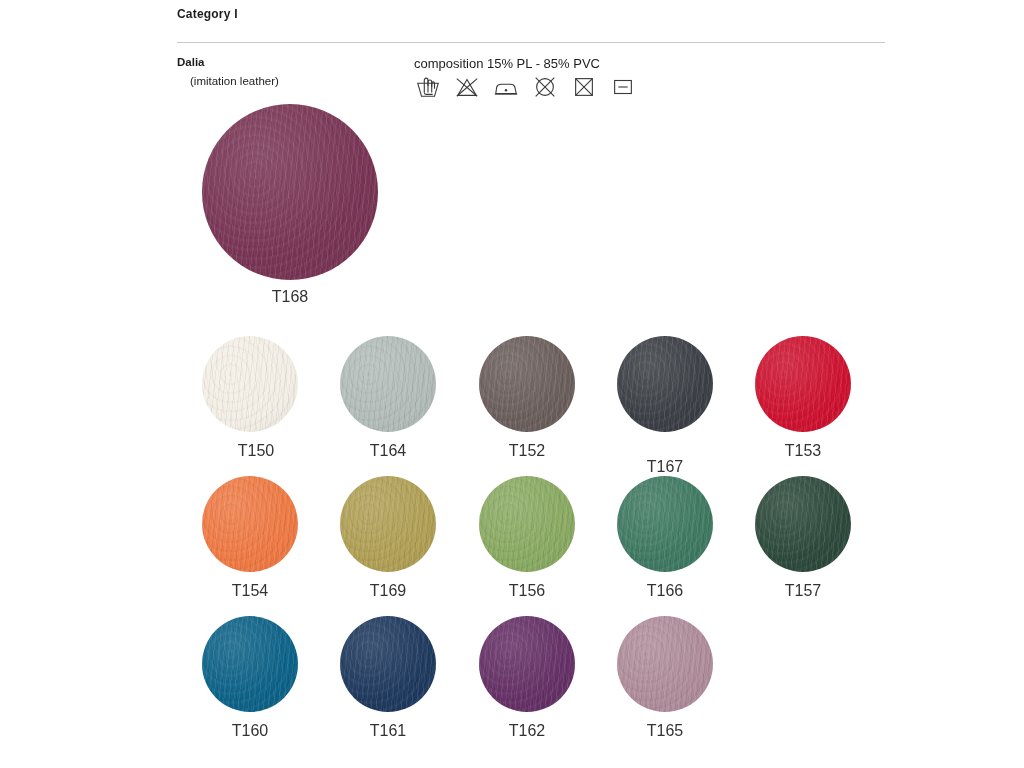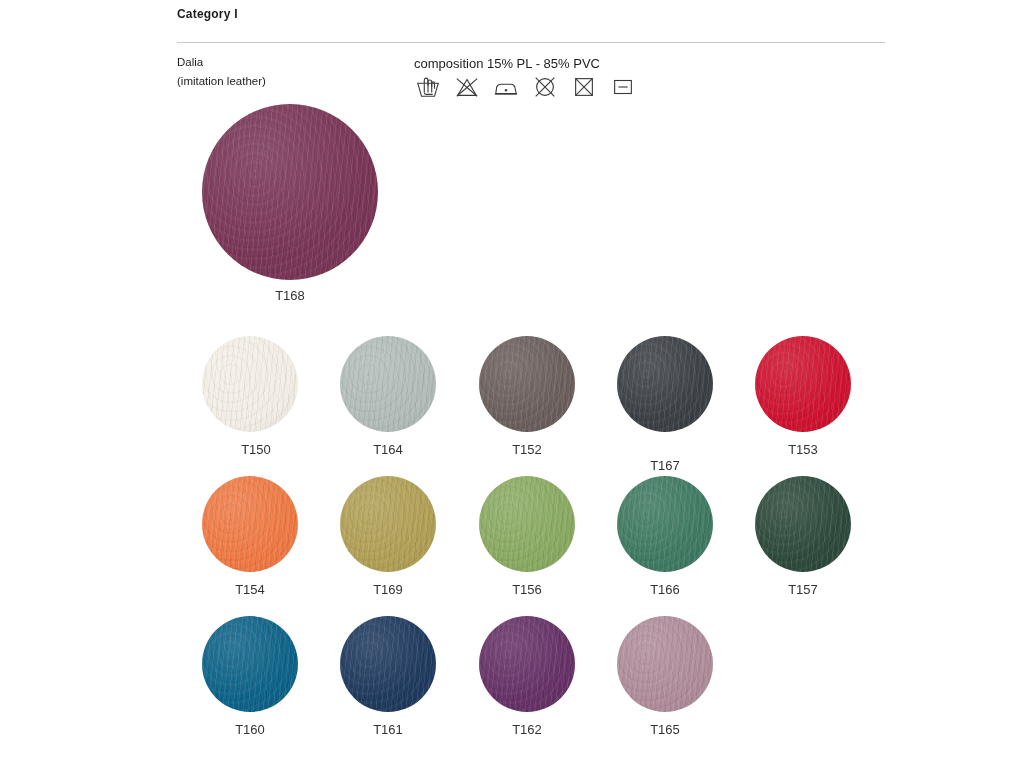--- a/index.html
+++ b/index.html
@@ -41,26 +41,26 @@
     height: 1px;
     background: #c9c9c9;
   }
 
   
   .material-name {
     position: absolute;
     left: 177px;
     top: 56px;
     font-size: 11.5px;
-    font-weight: normal;
+    font-weight: bold;
     color: #1d1d1d;
   }
   .material-sub {
     position: absolute;
-    left: 177px;
+    left: 190px;
     top: 75px;
     font-size: 11.5px;
     font-weight: normal;
     color: #1d1d1d;
   }
   .composition {
     position: absolute;
     left: 414px;
     top: 56px;
     font-size: 13px;
@@ -134,21 +134,21 @@
     pointer-events: none;
     background: radial-gradient(circle at 34% 28%,
       rgba(255,255,255,0.13) 0%,
       rgba(255,255,255,0.05) 38%,
       rgba(0,0,0,0.00) 62%,
       rgba(0,0,0,0.05) 100%);
   }
 
   .swatch-label {
     position: absolute;
-    font-size: 13px;
+    font-size: 16px;
     color: #333333;
     text-align: center;
     white-space: nowrap;
   }
 
   
   .swatch-lg {
     width: 176px;
     height: 176px;
   }

